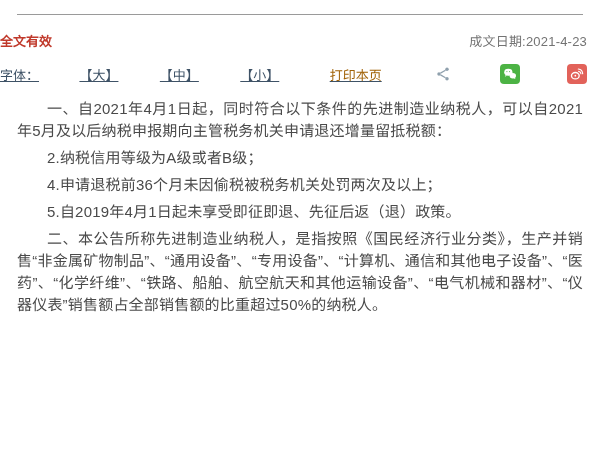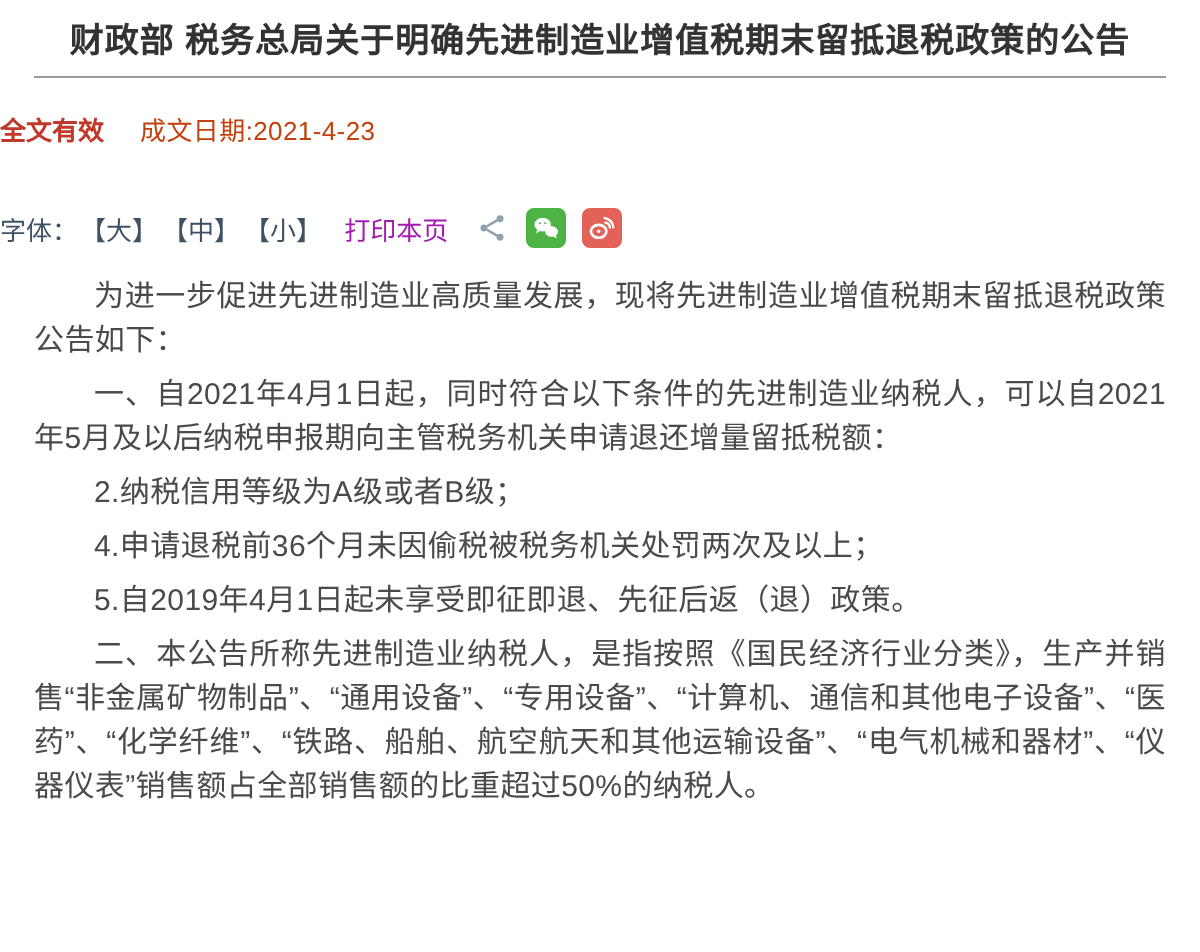--- a/index.html
+++ b/index.html
@@ -33,26 +33,26 @@
     text-align: center;
     font-size: 15px;
     font-weight: bold;
     letter-spacing: 0.5px;
   }
 
   
   .meta { padding: 0 13px 0 0; }
   .meta-row {
     display: flex;
-    justify-content: flex-start;
+    justify-content: space-between;
     align-items: center;
     font-size: 13px;
   }
   .meta-row.row1 { margin-top: 16px; }
-  .meta-row.row2 { margin-top: 29px; height: 22px; }
+  .meta-row.row2 { margin-top: 13px; height: 22px; text-decoration: underline; }
   .validity { font-weight: bold; margin-right: 18px; }
   .issue-date { letter-spacing: 0.2px; }
   .meta-link {
     text-decoration: none;
     cursor: pointer;
     margin: 0 1px;
   }
   .print-link { margin-left: 10px; }
   .icon-btn {
     display: inline-flex;
@@ -78,35 +78,34 @@
     margin-bottom: 5px;
     letter-spacing: 0.2px;
   }
 </style>
 </head>
 <body>
 
 <div class="page">
 
   <header class="doc-header">
-    <h1 class="doc-title">财政部 税务总局关于明确先进制造业增值税期末留抵退税政策的公告</h1>
     <div class="title-rule"></div>
   </header>
 
   <div class="meta">
     <div class="meta-row row1">
       <span class="validity" id="validity" style="color: rgb(192, 57, 43);">全文有效</span>
-      <span class="issue-date" id="issueDate" style="color: #c2410c;">成文日期:2021-4-23</span>
+      <span class="issue-date" id="issueDate" style="color: #737373;">成文日期:2021-4-23</span>
     </div>
     <div class="meta-row row2" id="metaRow2" style="color: rgb(62, 82, 102);">
       <span>字体：</span>
       <a class="meta-link" style="color: rgb(62, 82, 102);">【大】</a>
       <a class="meta-link" style="color: rgb(62, 82, 102);">【中】</a>
       <a class="meta-link" style="color: rgb(62, 82, 102);">【小】</a>
-      <a class="meta-link print-link" style="color: #a21caf;">打印本页</a>
+      <a class="meta-link print-link" style="color: #a16207;">打印本页</a>
 
       <span class="icon-btn share-btn">
         <svg width="16" height="16" viewBox="0 0 24 24" fill="none" id="shareSvg">
           <circle cx="18" cy="5" r="2.6" fill="#8fa0ad"></circle>
           <circle cx="6" cy="12" r="2.6" fill="#8fa0ad"></circle>
           <circle cx="18" cy="19" r="2.6" fill="#8fa0ad"></circle>
           <line x1="8.2" y1="10.7" x2="15.8" y2="6.3" stroke-width="1.8" stroke="#8fa0ad"></line>
           <line x1="8.2" y1="13.3" x2="15.8" y2="17.7" stroke-width="1.8" stroke="#8fa0ad"></line>
         </svg>
       </span>
@@ -127,21 +126,20 @@
           <ellipse cx="9.5" cy="14.5" rx="5.8" ry="4.8" stroke="#ffffff" stroke-width="2"></ellipse>
           <circle cx="9.5" cy="14.5" r="1.3" fill="#ffffff"></circle>
           <path d="M14 4.5 a 7.5 7.5 0 0 1 6.5 7" stroke="#ffffff" stroke-width="1.8" stroke-linecap="round"></path>
           <path d="M14.5 8 a 4 4 0 0 1 3.4 3.6" stroke="#ffffff" stroke-width="1.8" stroke-linecap="round"></path>
         </svg>
       </span>
     </div>
   </div>
 
   <article class="doc-body">
-    <p>为进一步促进先进制造业高质量发展，现将先进制造业增值税期末留抵退税政策公告如下：</p>
     <p>一、自2021年4月1日起，同时符合以下条件的先进制造业纳税人，可以自2021年5月及以后纳税申报期向主管税务机关申请退还增量留抵税额：</p>
     <p>2.纳税信用等级为A级或者B级；</p>
     <p>4.申请退税前36个月未因偷税被税务机关处罚两次及以上；</p>
     <p>5.自2019年4月1日起未享受即征即退、先征后返（退）政策。</p>
     <p>二、本公告所称先进制造业纳税人，是指按照《国民经济行业分类》，生产并销售“非金属矿物制品”、“通用设备”、“专用设备”、“计算机、通信和其他电子设备”、“医药”、“化学纤维”、“铁路、船舶、航空航天和其他运输设备”、“电气机械和器材”、“仪器仪表”销售额占全部销售额的比重超过50%的纳税人。</p>
 
   </article>
 
 </div>
 

